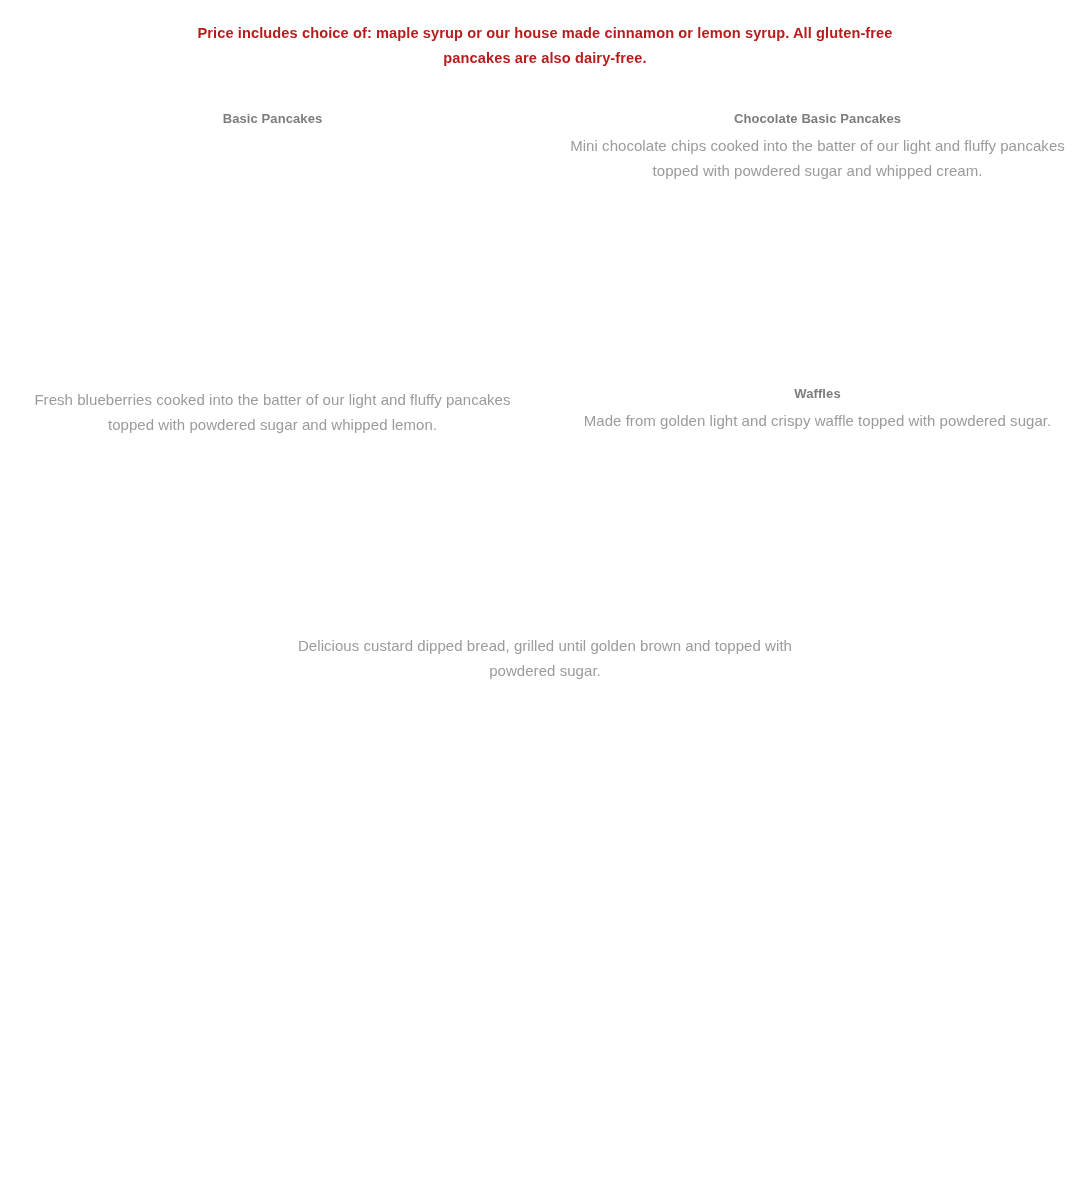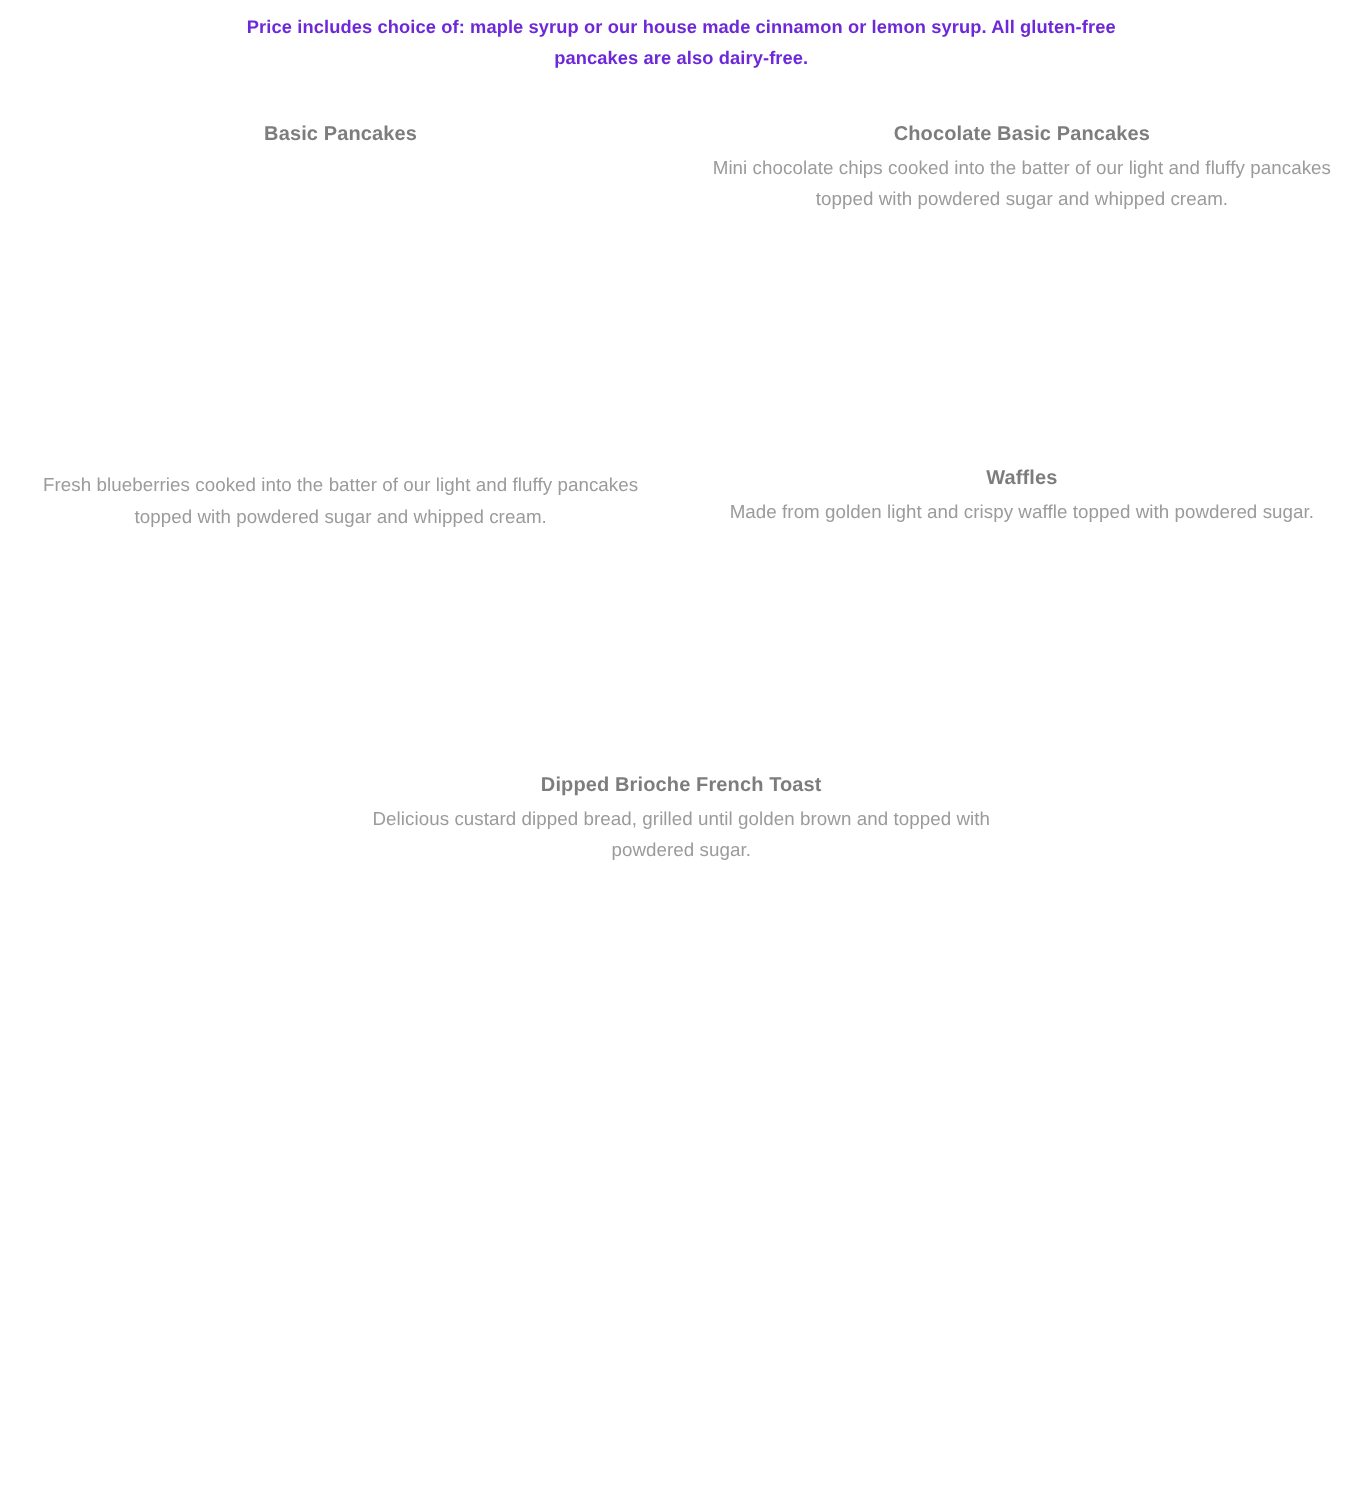--- a/index.html
+++ b/index.html
@@ -21,26 +21,26 @@
     width: 1090px;
     height: 1197px;
     position: relative;
     background: #ffffff;
   }
 
   
   .intro-note {
     width: 700px;
     margin: 0 auto;
-    padding-top: 10px;
+    padding-top: 21px;
     text-align: center;
     font-size: 14.6px;
     font-weight: bold;
     line-height: 25px;
-    color: #6d28d9;
+    color: #b91c1c;
     letter-spacing: 0.1px;
   }
 
   
   .menu-grid {
     width: 1090px;
     margin: 0;
     padding: 0;
     display: flex;
     flex-wrap: wrap;
@@ -61,21 +61,21 @@
     width: 100%;
     background: #ffffff;
     display: block;
   }
 
   .item-media.none   { height: 0; }
   .item-media.tall   { height: 200px; }
   .item-media.tall2  { height: 192px; }
 
   .item-title {
-    font-size: 16px;
+    font-size: 13px;
     font-weight: bold;
     color: #7d7d7d;
     line-height: 21px;
     margin: 0;
     padding: 0;
     letter-spacing: 0.1px;
   }
 
   .item-desc {
     font-size: 15px;
@@ -113,29 +113,28 @@
     </div>
 
     <div class="menu-item">
       <div class="item-media none"></div>
       <h3 class="item-title">Chocolate Basic Pancakes</h3>
       <p class="item-desc">Mini chocolate chips cooked into the batter of our light and fluffy pancakes topped with powdered sugar and whipped cream.</p>
     </div>
 
     <div class="menu-item">
       <div class="item-media tall"></div>
-      <p class="item-desc">Fresh blueberries cooked into the batter of our light and fluffy pancakes topped with powdered sugar and whipped cream.</p>
+      <p class="item-desc">Fresh blueberries cooked into the batter of our light and fluffy pancakes topped with powdered sugar and whipped lemon.</p>
     </div>
 
     <div class="menu-item">
       <div class="item-media tall"></div>
       <h3 class="item-title">Waffles</h3>
       <p class="item-desc">Made from golden light and crispy waffle topped with powdered sugar.</p>
     </div>
 
     <div class="menu-item full-width">
       <div class="item-media tall2"></div>
-      <h3 class="item-title">Dipped Brioche French Toast</h3>
       <p class="item-desc">Delicious custard dipped bread, grilled until golden brown and topped with powdered sugar.</p>
     </div>
 
   </div>
 </div>
 
 </body></html>

